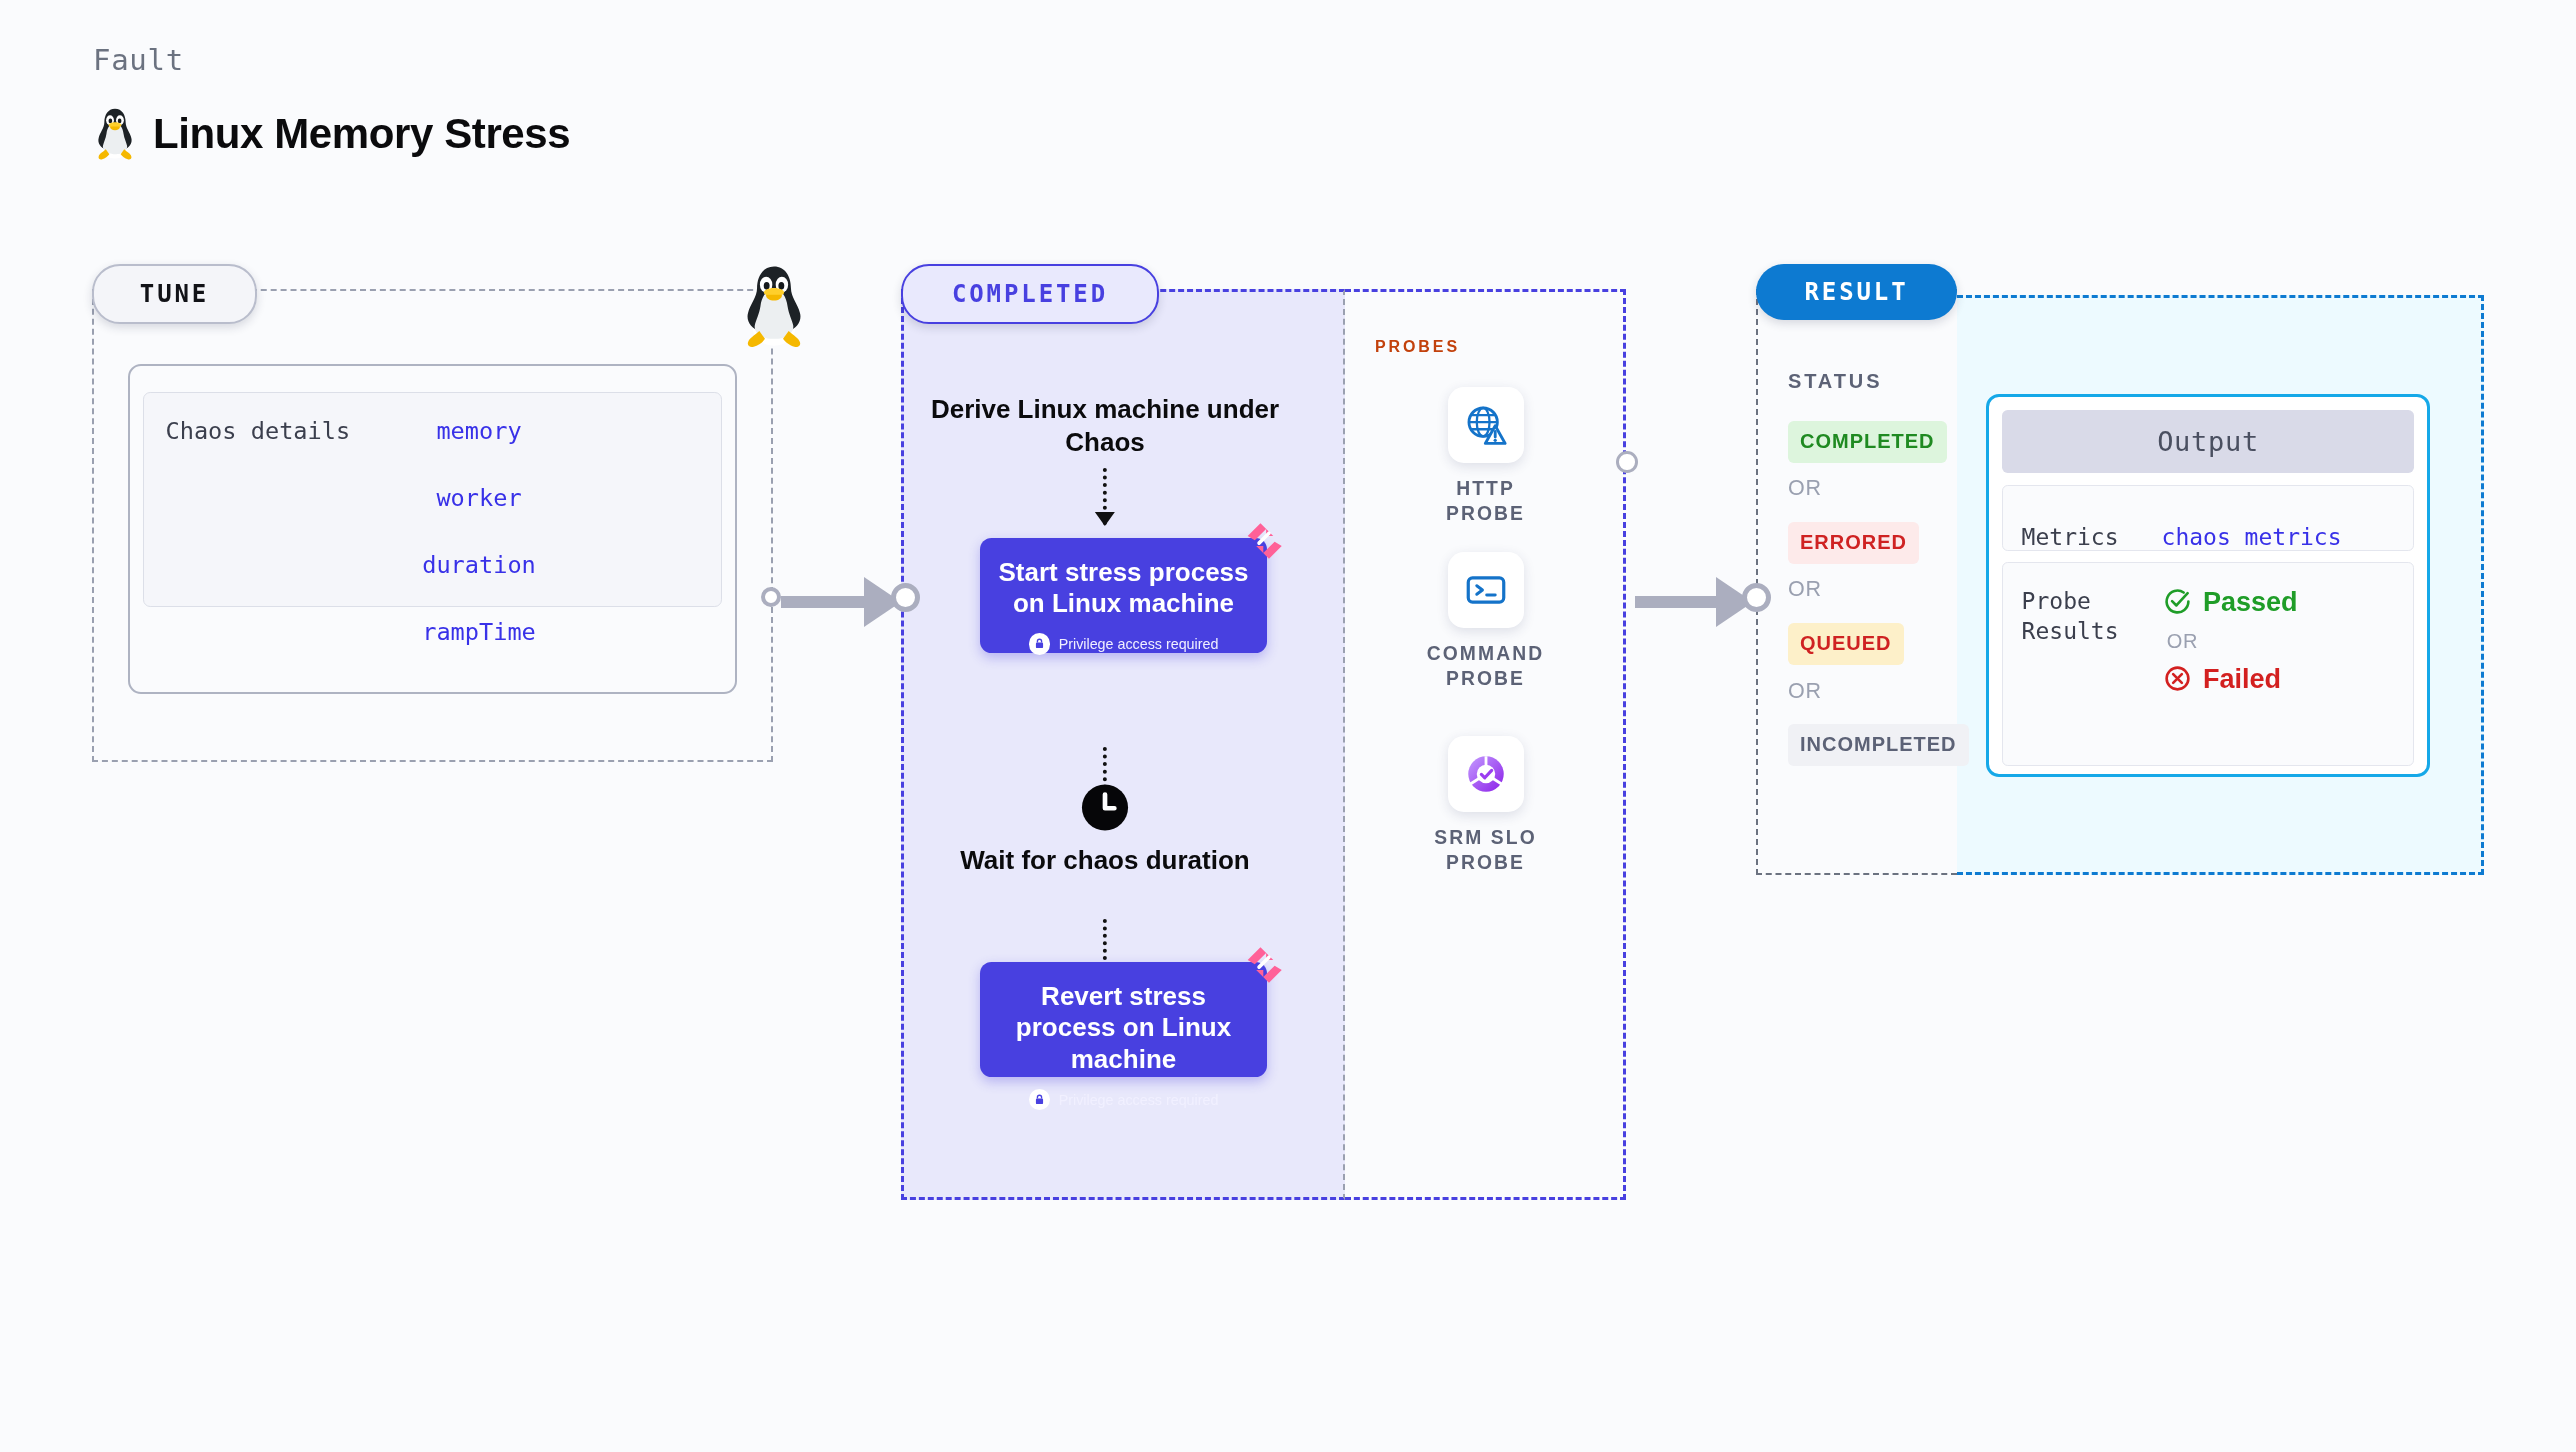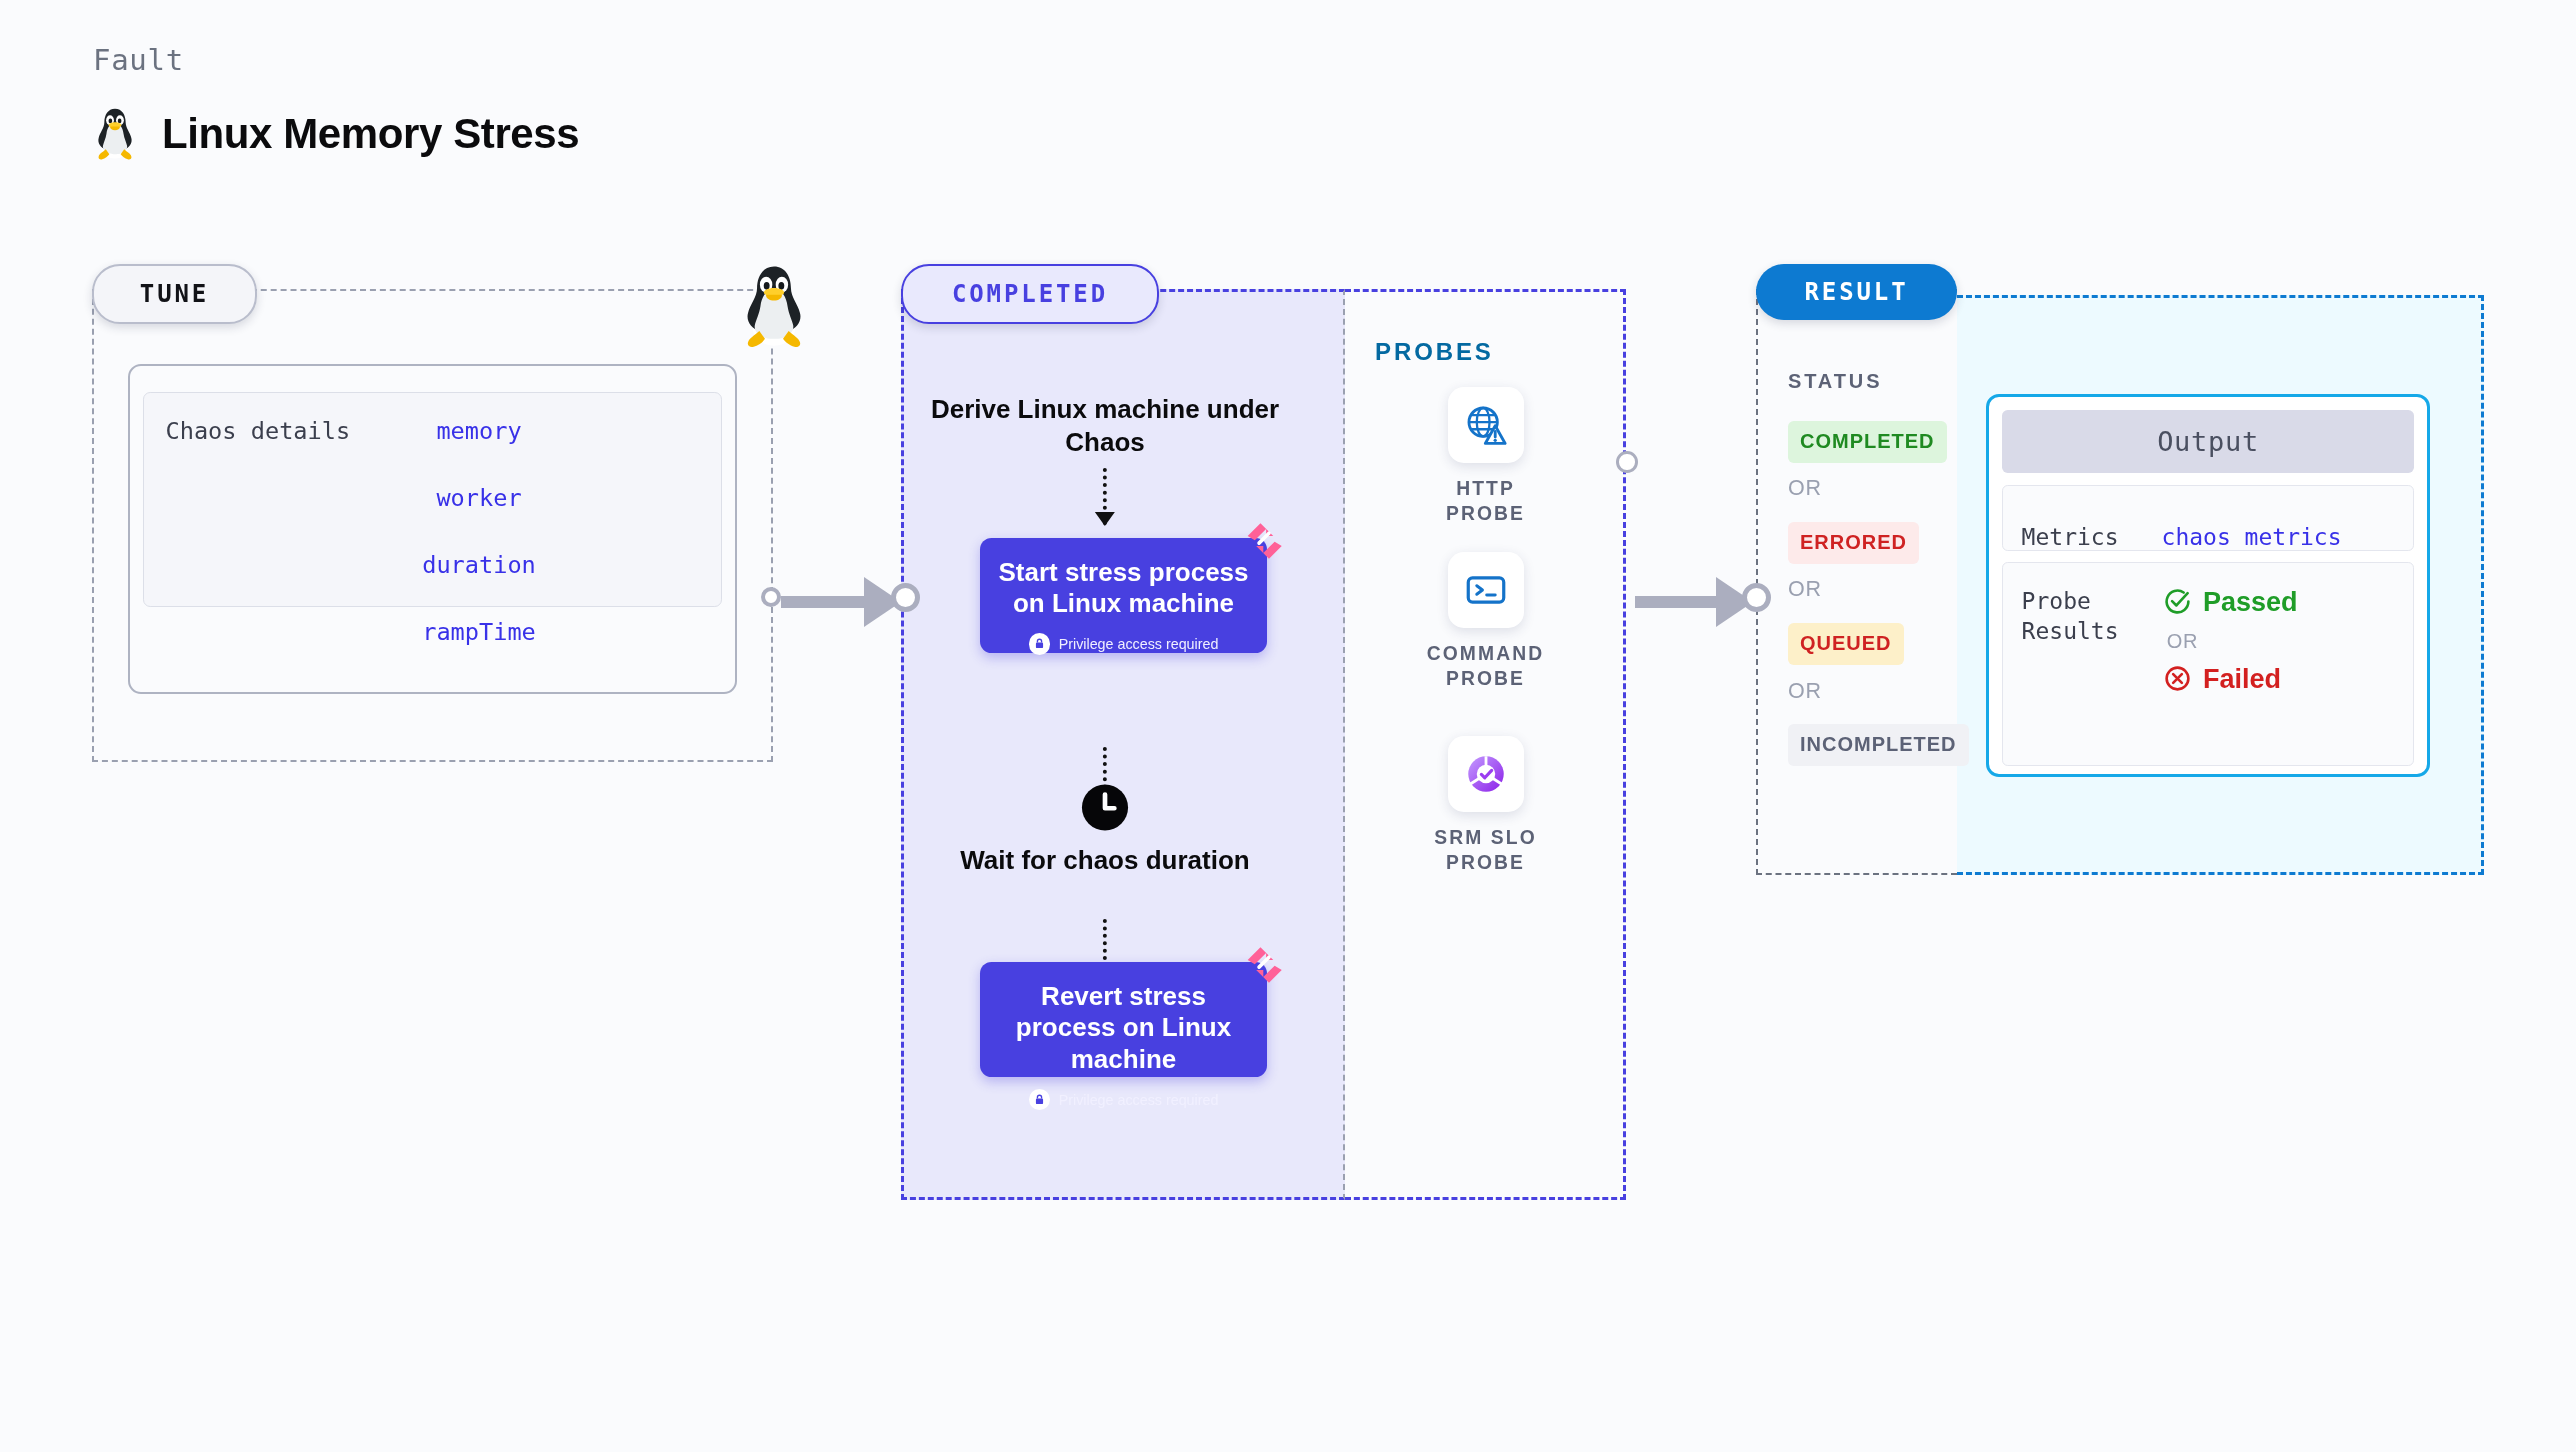--- a/index.html
+++ b/index.html
@@ -9,21 +9,21 @@
     font-family:"Liberation Sans",sans-serif;
     position:relative;overflow:hidden;
   }
 
   
   #header{position:absolute;left:93px;top:43px;}
   #fault-label{
     font-family:"DejaVu Sans Mono","Liberation Mono",monospace;
     font-size:29px;color:#6b7280;letter-spacing:0.7px;
   }
-  #title-row{display:flex;align-items:center;gap:25px;margin-top:29px;}
+  #title-row{display:flex;align-items:center;gap:16px;margin-top:29px;}
   #title-text{font-size:42px;font-weight:bold;color:#0b0b0d;letter-spacing:-0.4px;}
 
   
   .pill{
     position:absolute;
     height:56px;border-radius:28px;
     display:flex;align-items:center;justify-content:center;
     font-family:"DejaVu Sans Mono","Liberation Mono",monospace;
     font-size:24px;font-weight:bold;letter-spacing:2.9px;
     box-shadow:0 3.6px 10px rgba(30,35,70,.16);
@@ -154,21 +154,21 @@
   }
   #start-box{top:249px;height:115px;}
   #revert-box{top:673px;height:115px;}
   .harness-mark{position:absolute;right:-18.6px;top:-18.6px;width:44px;height:44px;}
 
   #clock-icon{position:absolute;left:50%;transform:translateX(-50%);top:494px;width:49px;height:49px;}
 
   
   #probes-title{
     position:absolute;left:1375px;top:338px;
-    font-size:24px;font-weight:bold;color:#0369a1;letter-spacing:2.9px;
+    font-size:16px;font-weight:bold;color:#c2410c;letter-spacing:2.9px;
   }
   .probe{position:absolute;width:143px;text-align:center;left:1414px;}
   .probe-tile{
     width:76px;height:76px;margin:0 auto;background:#ffffff;border-radius:15.8px;
     box-shadow:0 3.6px 11.5px rgba(40,50,90,.13);
     display:flex;align-items:center;justify-content:center;
   }
   .probe-label{
     margin-top:14.3px;font-size:19.3px;font-weight:bold;color:#5c6276;
     letter-spacing:2.1px;line-height:1.28;

